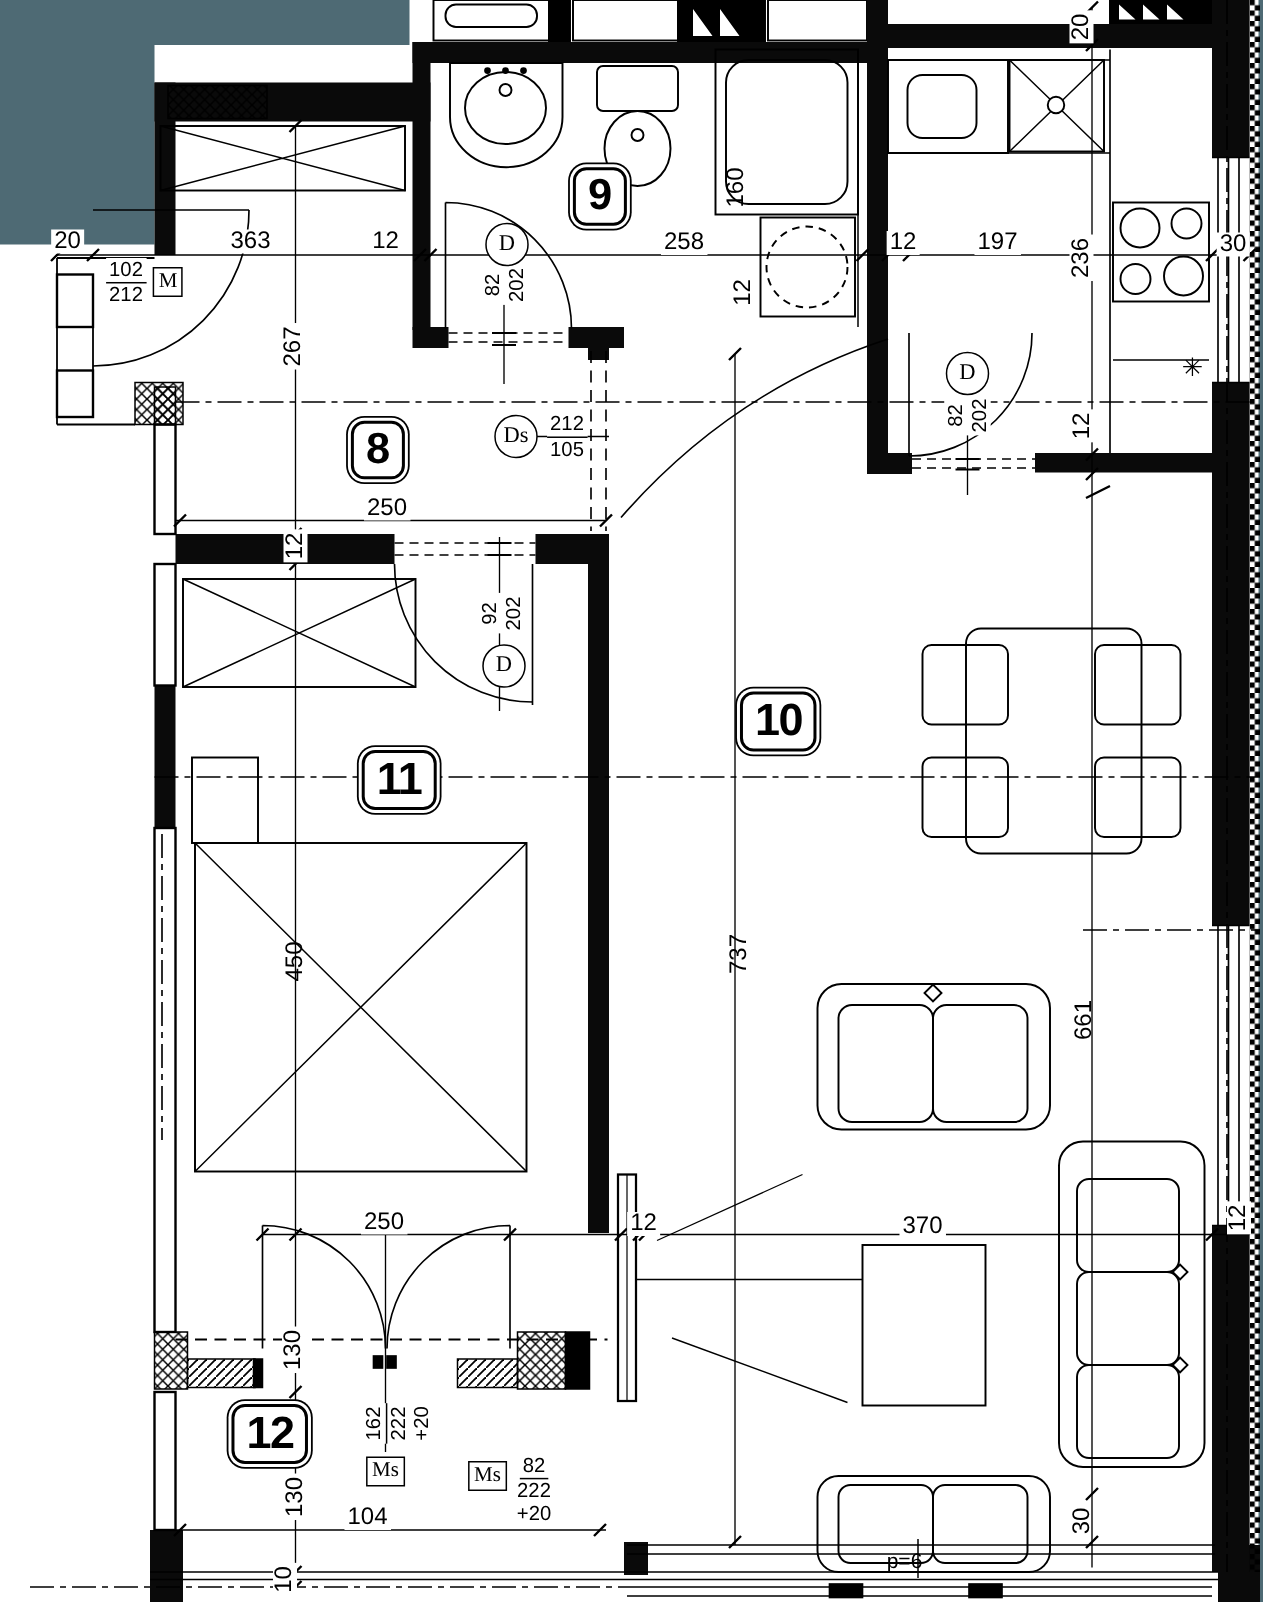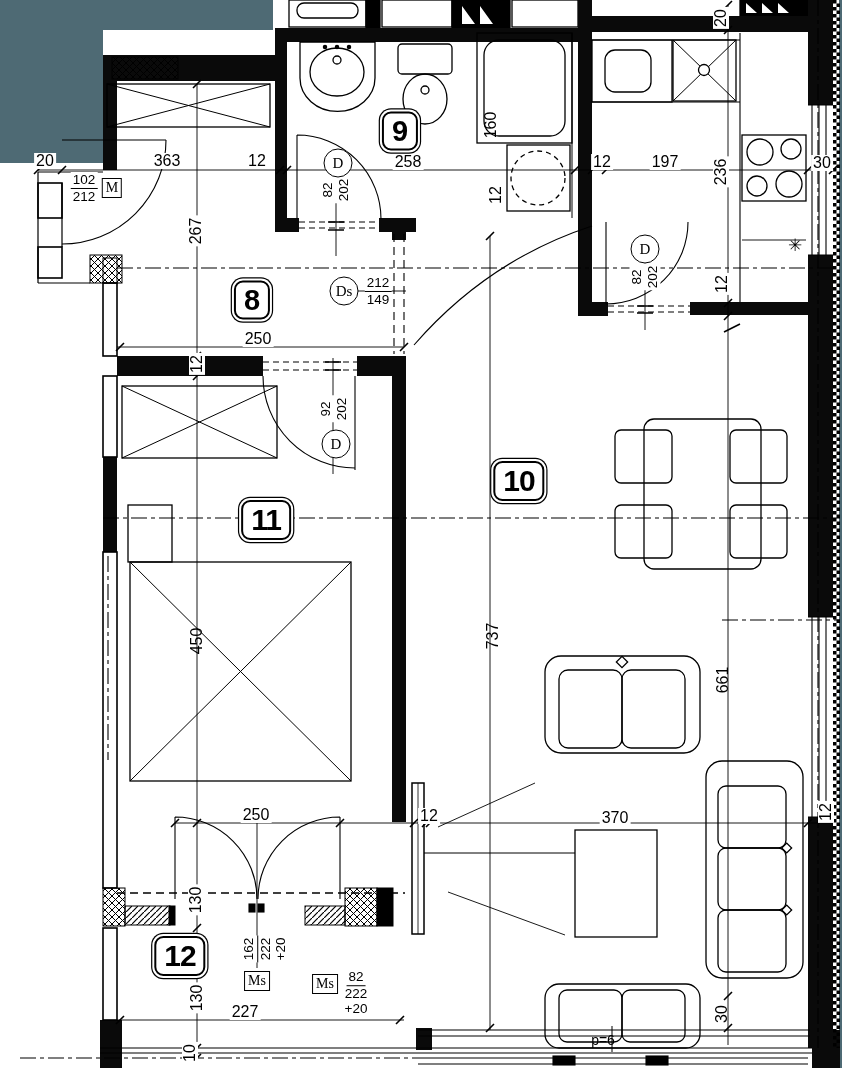--- a/index.html
+++ b/index.html
@@ -266,32 +266,32 @@
 <div class="frac" style="left:84px;top:188px">
   <div>102</div>
   <div>212</div>
 </div>
 <div class="lbl tagbox" style="left:112px;top:188px">M</div>
 <div class="lbl rot" style="left:196px;top:231px">267</div>
 <div class="lbl roombox rb-s" style="left:252px;top:300px">8</div>
 <div class="lbl dcirc" style="left:344px;top:291px">Ds</div>
 <div class="frac" style="left:378px;top:291px">
   <div>212</div>
-  <div>149</div>
+  <div>105</div>
 </div>
 <div class="lbl" style="left:258px;top:339px">250</div>
 <div class="lbl rot" style="left:197px;top:364px">12</div>
 
 <div class="lbl roombox rb-s" style="left:400px;top:131px">9</div>
 <div class="lbl dcirc" style="left:338px;top:163px">D</div>
 <div class="frac vfrac nb" style="left:336px;top:190px">
   <div>82</div>
   <div>202</div>
 </div>
-<div class="lbl" style="left:408px;top:162px">258</div>
+<div class="lbl" style="left:456px;top:162px">258</div>
 <div class="lbl rot nobg" style="left:491px;top:125px">160</div>
 <div class="lbl rot" style="left:496px;top:195px">12</div>
 
 <div class="lbl rot" style="left:721px;top:18px">20</div>
 <div class="lbl" style="left:602px;top:162px">12</div>
 <div class="lbl" style="left:665px;top:162px">197</div>
 <div class="lbl rot" style="left:721px;top:172px">236</div>
 <div class="lbl" style="left:822px;top:163px">30</div>
 <div class="lbl dcirc" style="left:645px;top:249px">D</div>
 <div class="frac vfrac nb" style="left:645px;top:277px">
@@ -327,16 +327,16 @@
   <div>+20</div>
 </div>
 <div class="lbl tagbox" style="left:257px;top:981px">Ms</div>
 <div class="lbl tagbox" style="left:325px;top:984px">Ms</div>
 <div class="frac" style="left:356px;top:993px">
   <div>82</div>
   <div>222</div>
   <div>+20</div>
 </div>
 <div class="lbl rot" style="left:197px;top:998px">130</div>
-<div class="lbl" style="left:245px;top:1012px">227</div>
+<div class="lbl" style="left:245px;top:1012px">104</div>
 <div class="lbl rot" style="left:190px;top:1053px">10</div>
 
 </div>
 
 </body></html>

